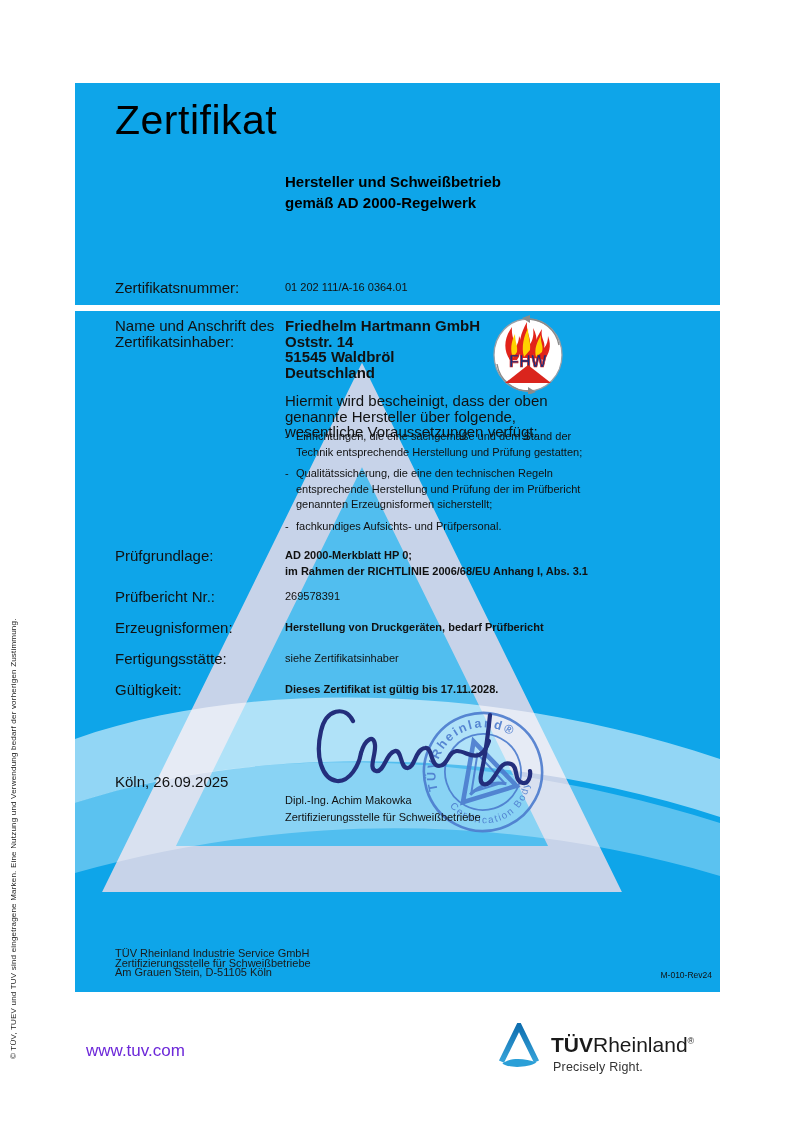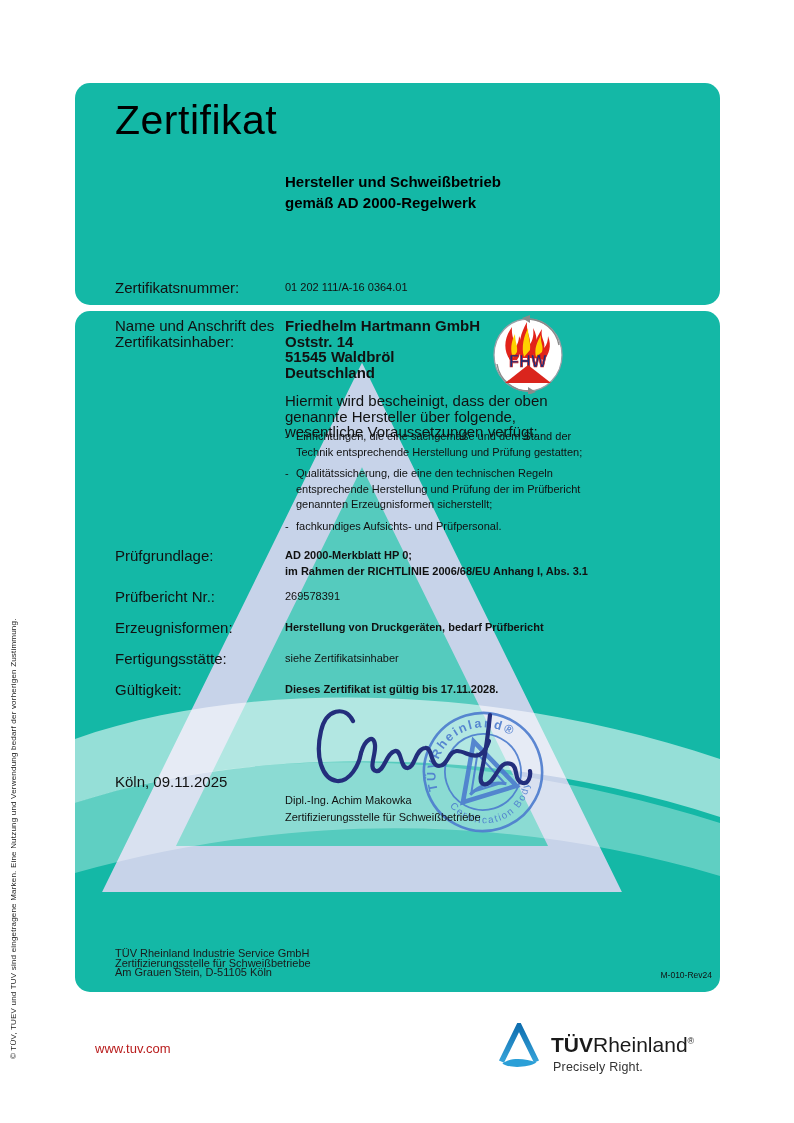--- a/index.html
+++ b/index.html
@@ -1,21 +1,21 @@
 <!DOCTYPE html>
 <html><head>
 <meta charset="utf-8">
 <style>
   html,body{margin:0;padding:0;}
   body{
     width:794px;height:1123px;position:relative;background:#ffffff;
     font-family:"Liberation Sans", sans-serif;color:#111;overflow:hidden;
   }
   
-  .panel{position:absolute;left:75px;width:645px;background:#14b8a6;border-radius:15px;}
+  .panel{position:absolute;left:75px;width:645px;background:#0ea5e9;}
   .panel-top{top:83px;height:222px;}
   .panel-main{top:311px;height:681px;overflow:hidden;}
   .panel-main .layer{position:absolute;z-index:2;}
   .watermark{position:absolute;inset:0;z-index:1;}
   
   .doc-title{position:absolute;left:40px;top:14px;font-size:41px;color:#000;letter-spacing:0.5px;}
   .subject{position:absolute;left:210px;top:88px;font-size:15px;font-weight:bold;line-height:21px;color:#000;}
   .hdr-label{position:absolute;left:40px;top:197px;font-size:11px;}
   .hdr-value{position:absolute;left:210px;top:197px;font-size:11px;}
   
@@ -37,21 +37,21 @@
   .row-value{left:210px;width:420px;}
   
   .place-date{left:40px;top:463px;}
   .stamp{left:345px;top:398px;width:126px;height:126px;transform:rotate(-17deg);opacity:0.9;}
   .signature{left:198px;top:392px;width:292px;height:104px;}
   .signer{left:210px;top:481px;font-size:11px;line-height:17px;}
   
   .issuer{left:40px;top:638px;font-size:11px;line-height:9.5px;color:#1a1a1a;}
   .doc-code{position:absolute;right:8px;top:659px;font-size:8.5px;z-index:2;}
   
-  .tuv-url{position:absolute;left:95px;top:1041px;font-size:13px;color:#b91c1c;}
+  .tuv-url{position:absolute;left:86px;top:1041px;font-size:17px;color:#6d28d9;}
   .brand{position:absolute;left:498px;top:1021px;}
   .brand-triangle{position:absolute;left:0;top:2px;width:42px;height:44px;}
   .wordmark{position:absolute;left:53px;top:12px;font-size:21px;color:#1a1a1a;white-space:nowrap;}
   .wordmark .b{font-weight:bold;}
   .wordmark sup{font-size:9px;vertical-align:8px;}
   .tagline{position:absolute;left:55px;top:39px;font-size:12.5px;color:#333;letter-spacing:0.2px;white-space:nowrap;}
   
   .legal-vert{position:absolute;left:9px;top:1052px;width:0;height:0;z-index:3;}
   .legal-vert span{
     display:inline-block;transform:rotate(-90deg);transform-origin:0 0;
@@ -167,21 +167,21 @@
 
   <svg class="layer signature" viewBox="0 0 292 104" xmlns="http://www.w3.org/2000/svg">
     <g fill="none" stroke="#232e7c" stroke-width="4.2" stroke-linecap="round">
       <path d="M80,18 C72,2 53,6 48,28 C42,54 49,76 64,78 C77,79 86,62 88,50"></path>
       <path d="M88,50 C92,36 101,31 102,42 C103,52 95,66 103,68 C111,70 113,50 122,48 C129,47 127,64 134,65 C142,66 142,46 152,45 C160,44 157,63 166,63 C175,63 175,48 184,48"></path>
       <path d="M184,48 C192,48 198,55 206,52 C211,50 214,44 216,38"></path>
       <path d="M217,12 C215,32 211,58 208,72 C206,83 214,85 221,74 C227,65 230,58 238,61 C246,64 240,78 250,80 C255,81 258,74 257,68"></path>
     </g>
   </svg>
 
-  <div class="layer place-date lbl">Köln, 09.11.2025</div>
+  <div class="layer place-date lbl">Köln, 26.09.2025</div>
   <div class="layer signer">
     <div>Dipl.-Ing. Achim Makowka</div>
     <div>Zertifizierungsstelle für Schweißbetriebe</div>
   </div>
 
   <div class="layer issuer">
     <div>TÜV Rheinland Industrie Service GmbH</div>
     <div>Zertifizierungsstelle für Schweißbetriebe</div>
     <div>Am Grauen Stein, D-51105 Köln</div>
   </div>

